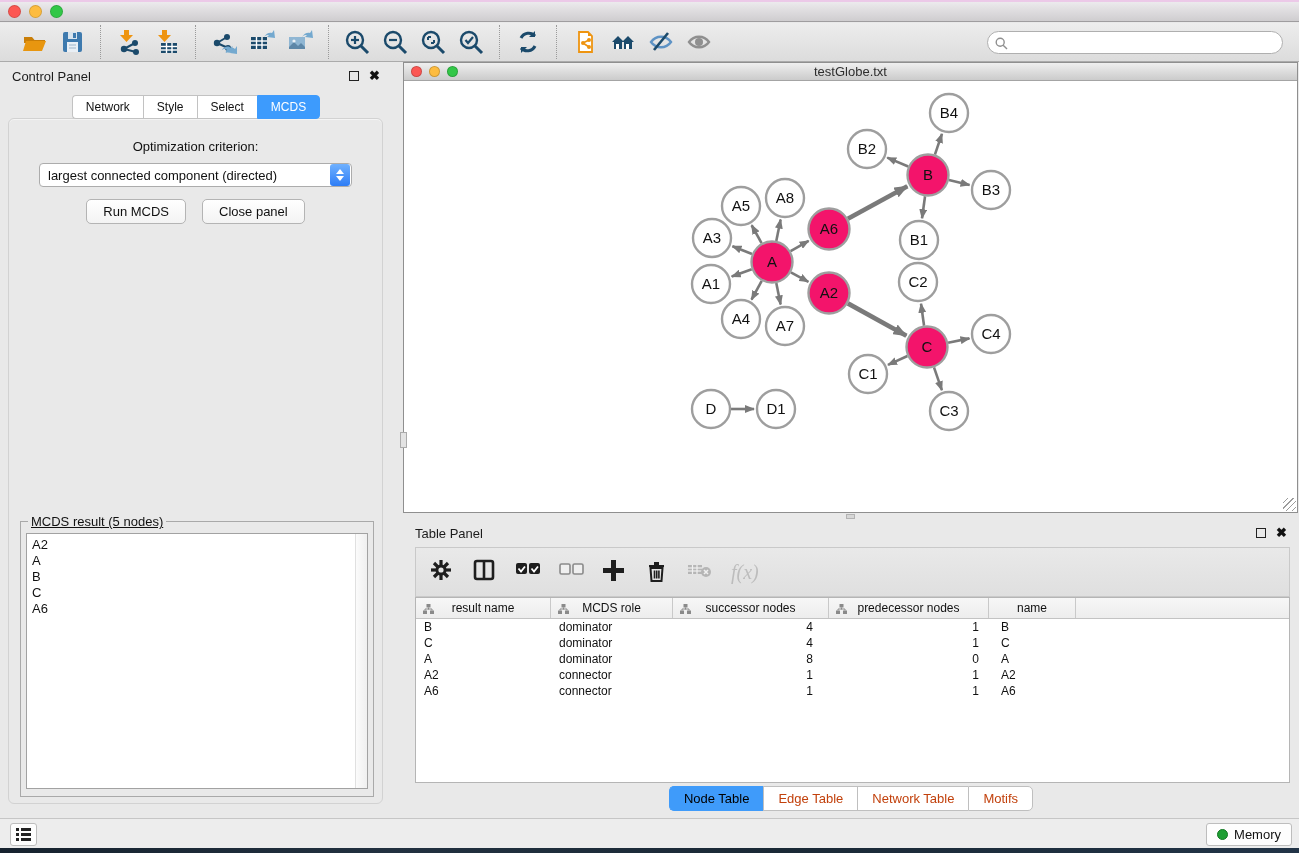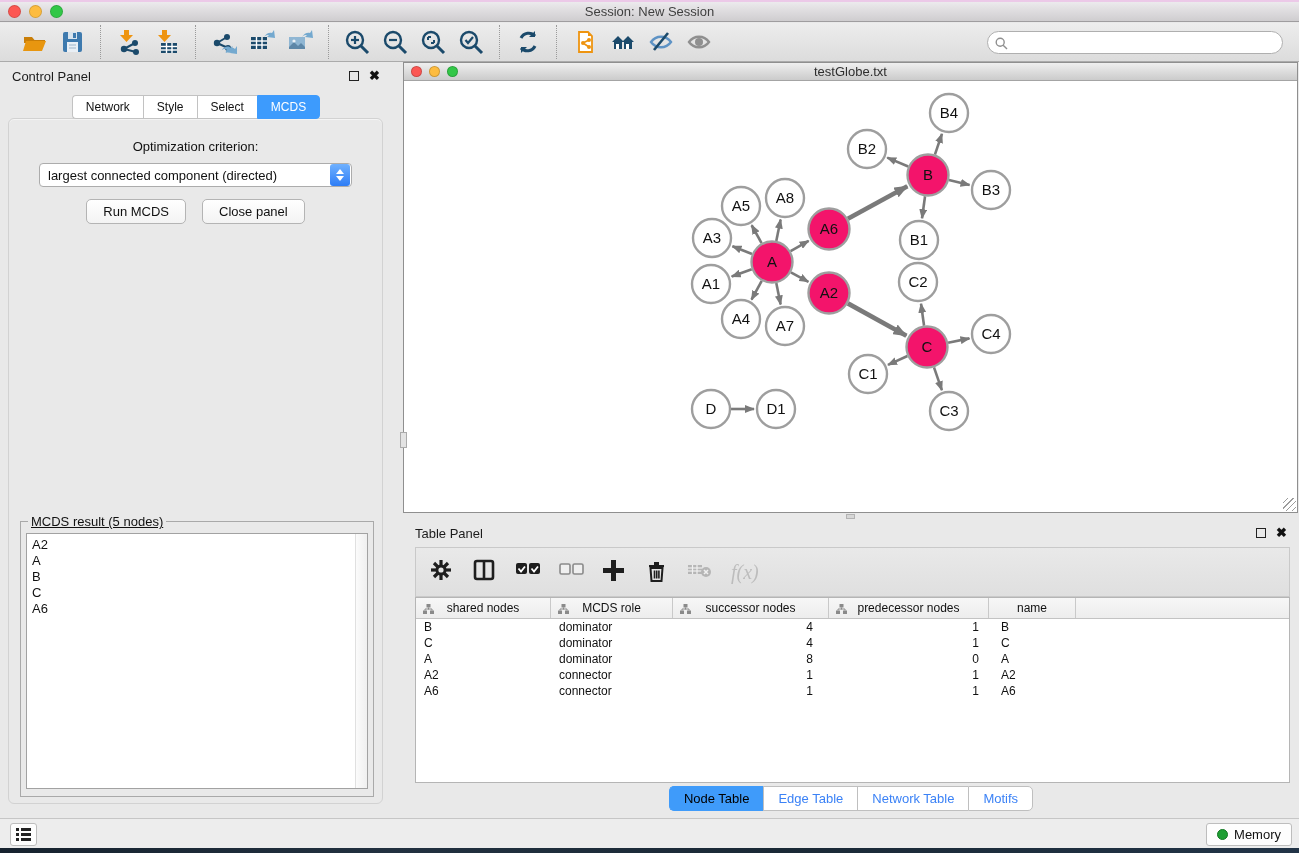--- a/index.html
+++ b/index.html
@@ -93,21 +93,21 @@
   #tp-table { position:absolute; left:12px; right:9px; top:77px; bottom:33px; background:#fff;
     border:1px solid #B5B5B5; overflow:hidden; }
   #tp-header { display:flex; height:21px; background:linear-gradient(#F7F7F7,#EDEDED); border-bottom:1px solid #C3C3C3; }
   .th { position:relative; border-right:1px solid #C9C9C9; display:flex; align-items:center; justify-content:center;
     font-size:12px; color:#111; }
   .th .colicon { position:absolute; left:7px; top:5px; }
   .tr { display:flex; height:16px; }
   .td { font-size:12px; color:#111; line-height:16px; white-space:nowrap; overflow:hidden; }
   
   #tp-tabs { position:absolute; left:0; right:0; bottom:5px; display:flex; justify-content:center; }
-  .tp-tab { font-size:13px; color:#3b82f6; background:#fff; border:1px solid #BFBFBF; border-right:none;
+  .tp-tab { font-size:13px; color:#c2410c; background:#fff; border:1px solid #BFBFBF; border-right:none;
     padding:4px 14px; }
   .tp-tab:first-child { border-radius:5px 0 0 5px; }
   .tp-tab:last-child { border-radius:0 5px 5px 0; border-right:1px solid #BFBFBF; }
   .tp-tab.active { background:#3F9BFA; border-color:#3F9BFA; color:#000000; }
 
   
   #statusbar { position:absolute; left:0; top:818px; width:1299px; height:30px;
     background:#EDEDED; border-top:1px solid #C6C6C6; }
   #list-btn { position:absolute; left:10px; top:4px; width:27px; height:23px; background:#FDFDFD;
     border:1px solid #BDBDBD; border-radius:3px; display:flex; align-items:center; justify-content:center; }
@@ -118,21 +118,20 @@
   #desktop-strip { position:absolute; left:0; bottom:0; width:1299px; height:5px;
     background:linear-gradient(90deg,#16222E,#223140 30%,#1A2936 60%,#223447); }
 </style>
 </head>
 <body>
 
 <div id="titlebar">
   <span class="tl red"></span>
   <span class="tl yellow"></span>
   <span class="tl green"></span>
-  <span class="title">Session: New Session</span>
 </div>
 
 <div id="toolbar">
   <div id="tb-groups" style="display:flex;align-items:center;">
       <div class="tb-group">
         <div class="tb-btn">
           <svg width="26" height="26" viewBox="0 0 26 26">
             <path d="M3 8h8l2.5 3H24v3H3z" fill="#C97E08"></path>
             <path d="M5 12h20l-4 10H2z" fill="#E8960F"></path>
           </svg>
@@ -539,21 +538,21 @@
     <div id="tp-header">
         <div class="th" style="width: 135px;">
           <span class="colicon"><svg width="11" height="10" viewBox="0 0 11 10">
               <g fill="#8A8A8A">
                 <rect x="3.5" y="0" width="4" height="3.5"></rect>
                 <rect x="0" y="6.5" width="4" height="3.5"></rect>
                 <rect x="7" y="6.5" width="4" height="3.5"></rect>
               </g>
               <path d="M5.5 3.5v2M2 6.5V5h7v1.5" stroke="#8A8A8A" stroke-width="1" fill="none"></path>
             </svg></span>
-          <span>shared nodes</span>
+          <span>result name</span>
         </div>
         <div class="th" style="width: 122px;">
           <span class="colicon"><svg width="11" height="10" viewBox="0 0 11 10">
               <g fill="#8A8A8A">
                 <rect x="3.5" y="0" width="4" height="3.5"></rect>
                 <rect x="0" y="6.5" width="4" height="3.5"></rect>
                 <rect x="7" y="6.5" width="4" height="3.5"></rect>
               </g>
               <path d="M5.5 3.5v2M2 6.5V5h7v1.5" stroke="#8A8A8A" stroke-width="1" fill="none"></path>
             </svg></span>

